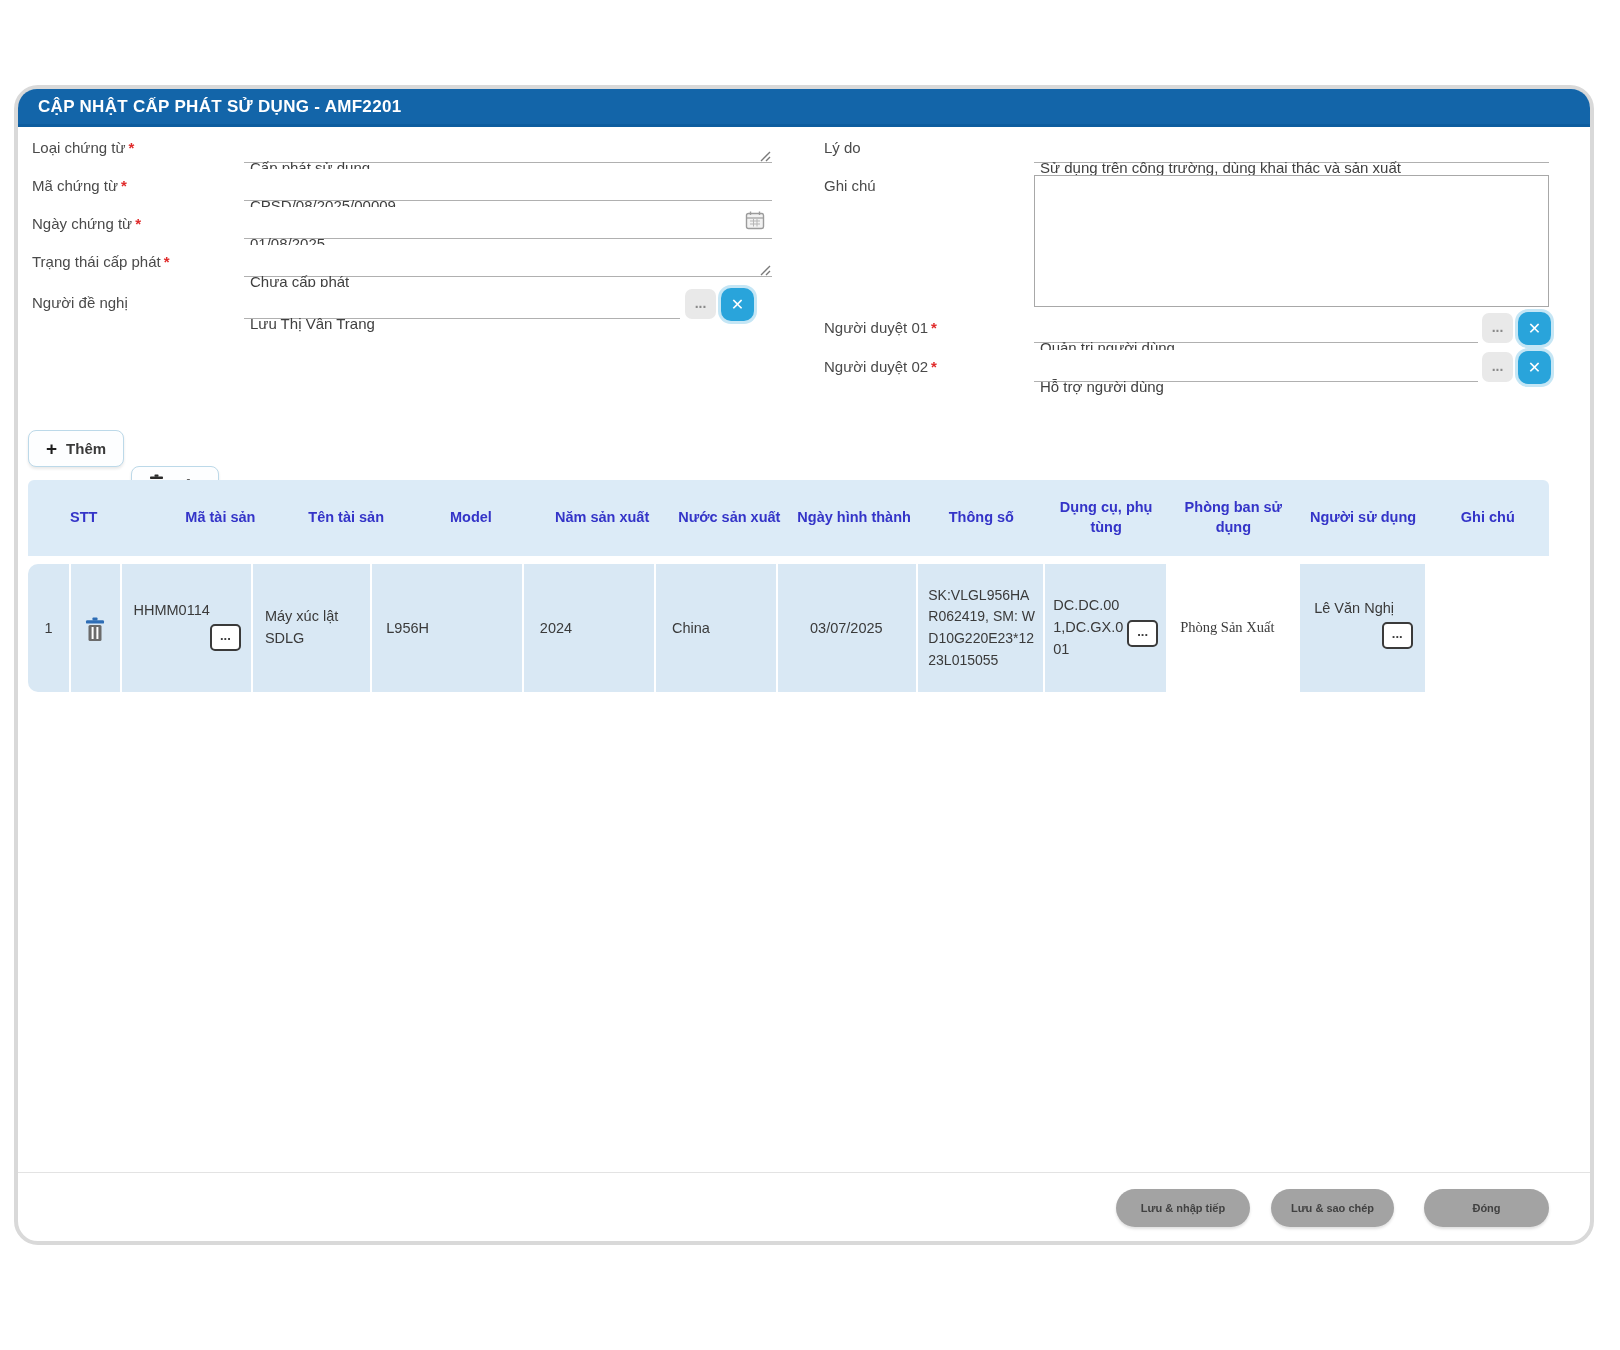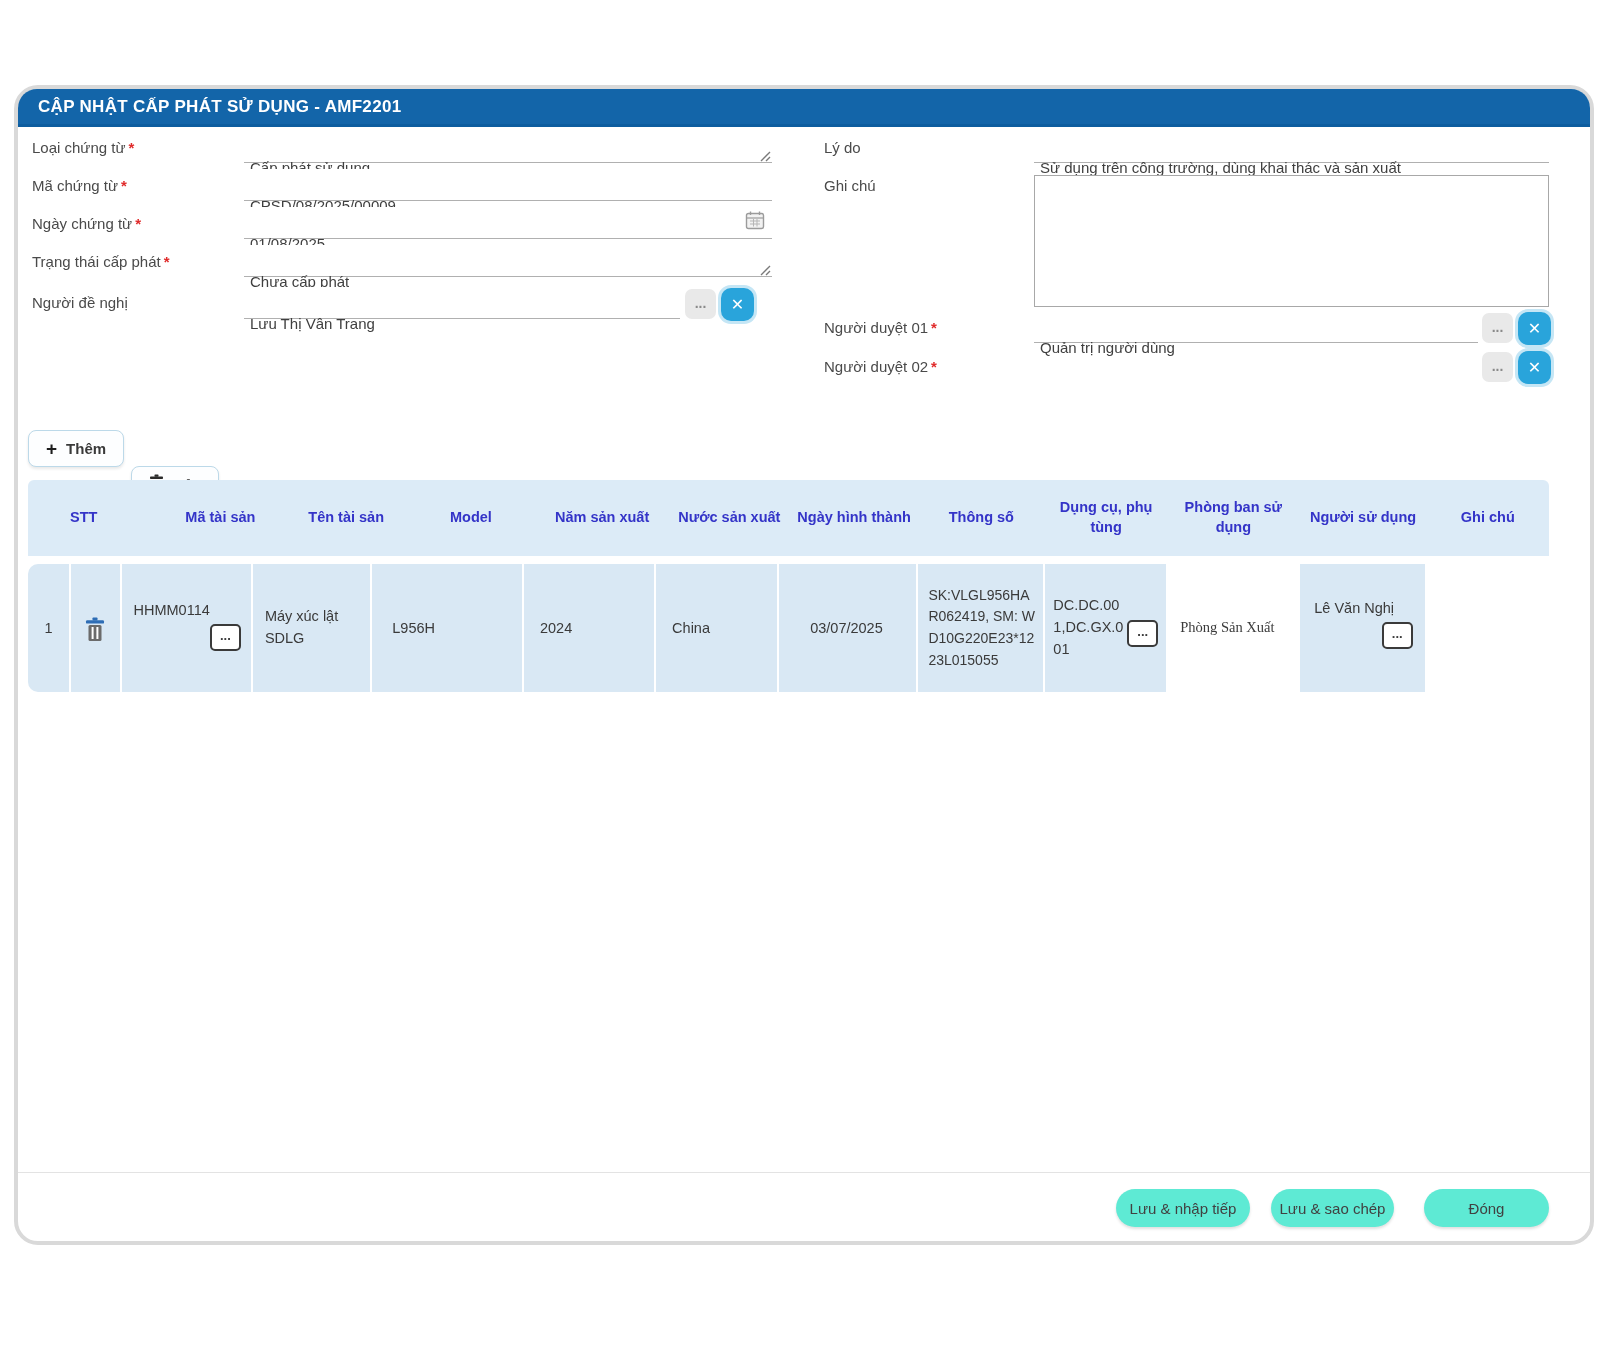--- a/index.html
+++ b/index.html
@@ -47,22 +47,22 @@
   .td{border-right:2px solid #fff;background:var(--table-cell-bg);display:flex;
     align-items:center;font-size:14.5px;color:#3a3a3a;padding:0 12px;position:relative;}
   .td:last-child{border-right:none;}
   .td.white{background:#fff;font-family:Liberation Serif, serif;}
   .td.center{justify-content:center;padding:0;}
   .cell-more{position:absolute;width:31px;height:27px;background:#fff;border:2px solid #3a3a3a;
     border-radius:5px;display:flex;align-items:flex-end;justify-content:center;
     font-size:13px;font-weight:700;color:#3a3a3a;line-height:1;padding-bottom:7px;cursor:pointer;}
   .specs{word-break:break-all;line-height:1.55;font-size:14px;padding:8px 6px 8px 10px;}
   .divider{position:absolute;left:0;right:0;top:1083px;border-top:1px solid #e3e3e3;}
-  .fbtn{position:absolute;top:1100px;height:38px;border-radius:19px;background:#5eead4;
-    color:#414141;font-weight:400;font-size:15px;display:flex;align-items:center;
+  .fbtn{position:absolute;top:1100px;height:38px;border-radius:19px;background:#a3a3a3;
+    color:#414141;font-weight:700;font-size:11px;display:flex;align-items:center;
     justify-content:center;box-shadow:0 2px 3px rgba(0,0,0,.13);cursor:pointer;}
   .trash-row-icon{display:block;}
 </style>
 </head>
 <body>
 
 <div class="page">
   <div class="modal">
 
     <div class="titlebar">
@@ -155,20 +155,23 @@
     <div class="btn-more" style="left:1464px;top:224px;">
       <span>...</span>
     </div>
     <div class="btn-clear" style="left:1500px;top:223px;">
       <span>✕</span>
     </div>
 
     <div class="lbl" style="left:806px;top:269px;">
       <span>Người duyệt 02</span><span class="req">*</span>
     </div>
+    <div class="uline" style="left:1016px;top:261px;width:444px;">
+      <span class="val">Hỗ trợ người dùng</span>
+    </div>
     <div class="btn-more" style="left:1464px;top:263px;">
       <span>...</span>
     </div>
     <div class="btn-clear" style="left:1500px;top:262px;">
       <span>✕</span>
     </div>
 
     <div class="tbtn" style="left:10px;">
       <span class="plus">+</span>
       <span>Thêm</span>
@@ -245,21 +248,21 @@
       </div>
       <div class="td" style="width:135px;padding:0;">
         <span style="position:absolute;left:12px;top:38px;">HHMM0114</span>
         <span class="cell-more" style="right:10px;top:60px;">
             <span>...</span>
           </span>
       </div>
       <div class="td" style="width:122px;line-height:1.5;">
         <span>Máy xúc lật SDLG</span>
       </div>
-      <div class="td" style="width:155px;padding-left:20px;">
+      <div class="td" style="width:155px;padding-left:14px;">
         <span>L956H</span>
       </div>
       <div class="td" style="width:135px;padding-left:16px;">
         <span>2024</span>
       </div>
       <div class="td" style="width:125px;padding-left:16px;">
         <span>China</span>
       </div>
       <div class="td" style="width:143px;justify-content:center;padding-right:14px;">
         <span>03/07/2025</span>

